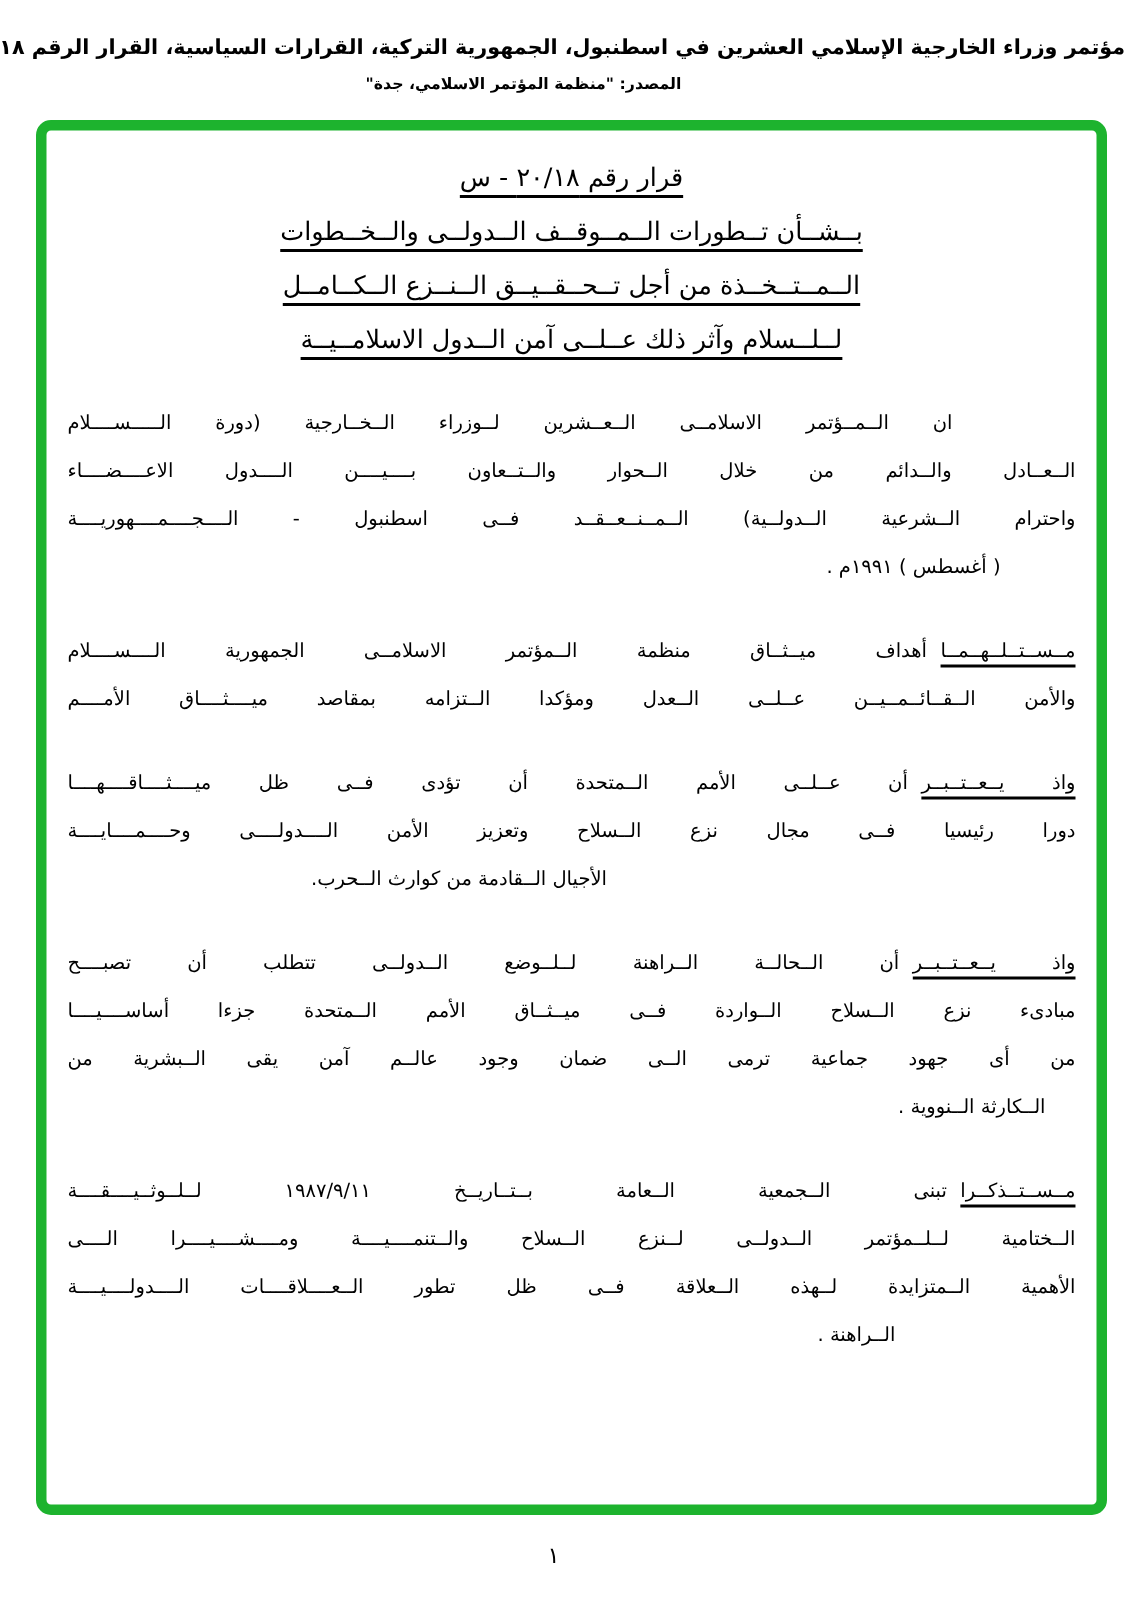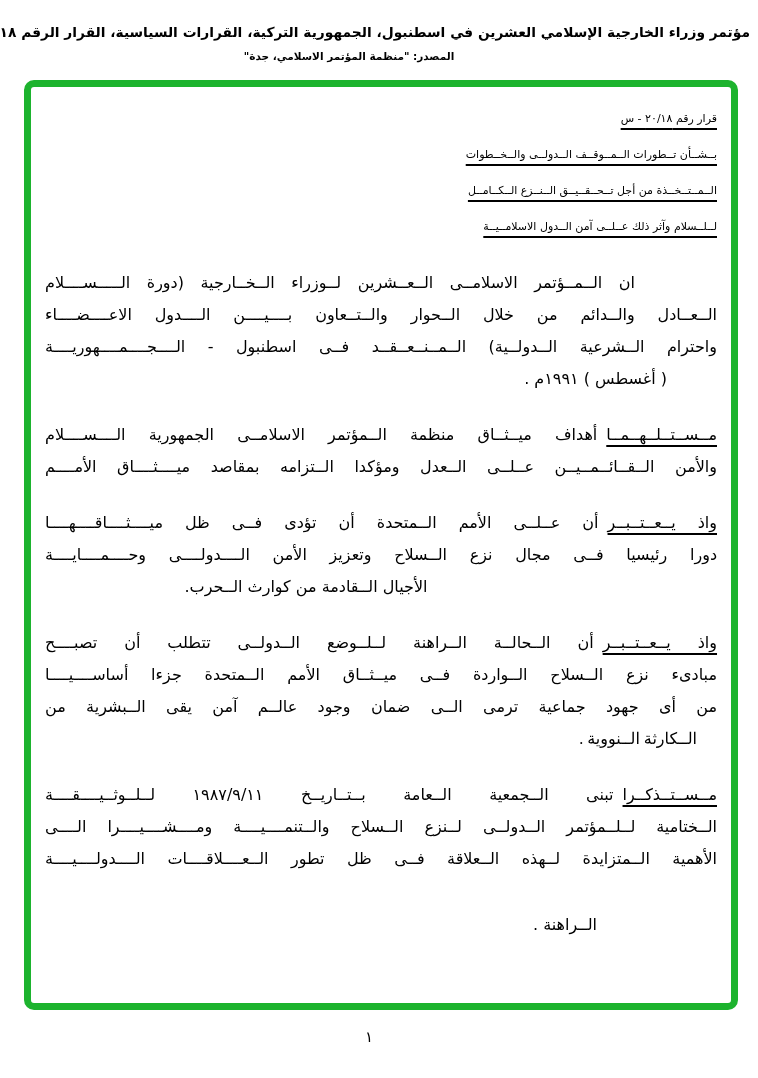--- a/index.html
+++ b/index.html
@@ -24,39 +24,38 @@
     border:7px solid #1db32e;border-radius:10px;
     padding:0;
   }
   .content{
     position:absolute;left:14px;right:14px;top:10px;
     direction:rtl;
   }
   
   .title-block{text-align:center;margin-top:4px;}
   .title-block .t{
-    font-size:11px;line-height:36px;
+    font-size:17px;line-height:36px;
     text-decoration:underline;text-underline-offset:6px;
     text-decoration-thickness:1.5px;
     white-space:nowrap;
-    text-align:right;
   }
   
   .para{margin:0;}
   .line{
-    font-size:16px;line-height:32px;
+    font-size:13px;line-height:32px;
     text-align:justify;text-align-last:justify;
     text-justify:inter-word;
   }
   .u{text-decoration:underline;text-underline-offset:5px;text-decoration-thickness:1.5px;margin-left:9px;}
   .indent1{text-indent:82px;}
   .end-r{text-align-last:right;}
   .ind50{text-indent:50px;}
-  .ind20{text-indent:20px;font-family:Liberation Serif, serif;}
-  .ind120{text-indent:120px;margin-top:34px;}
+  .ind20{text-indent:20px;}
+  .ind120{text-indent:120px;}
   .end-c{text-align-last:center;padding-left:0;padding-right:150px;}
   .gap1{margin-top:22px;}
   .gap2{margin-top:24px;}
   
   .pagenum{
     position:absolute;left:0;right:20px;top:1028px;
     text-align:center;font-size:15px;
   }
 </style>
 </head>

